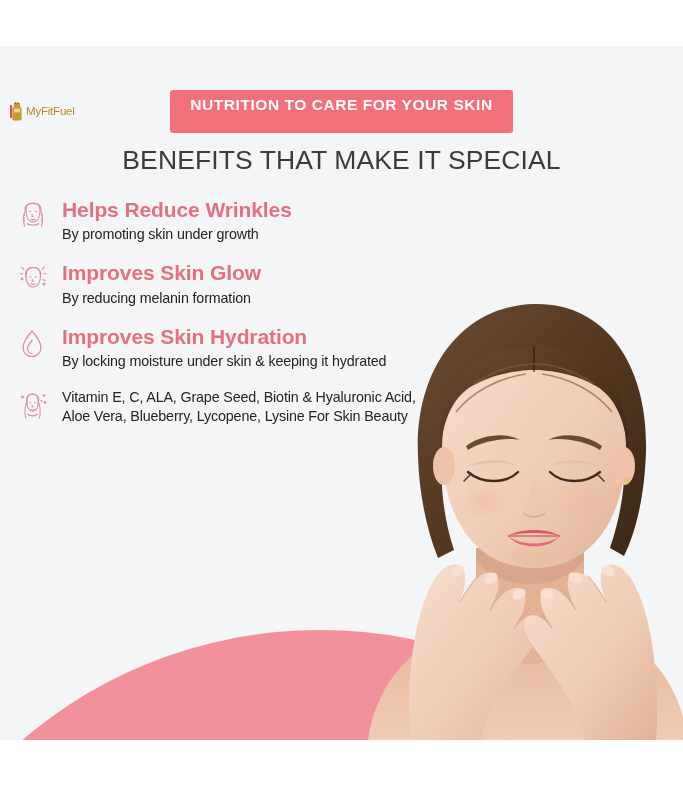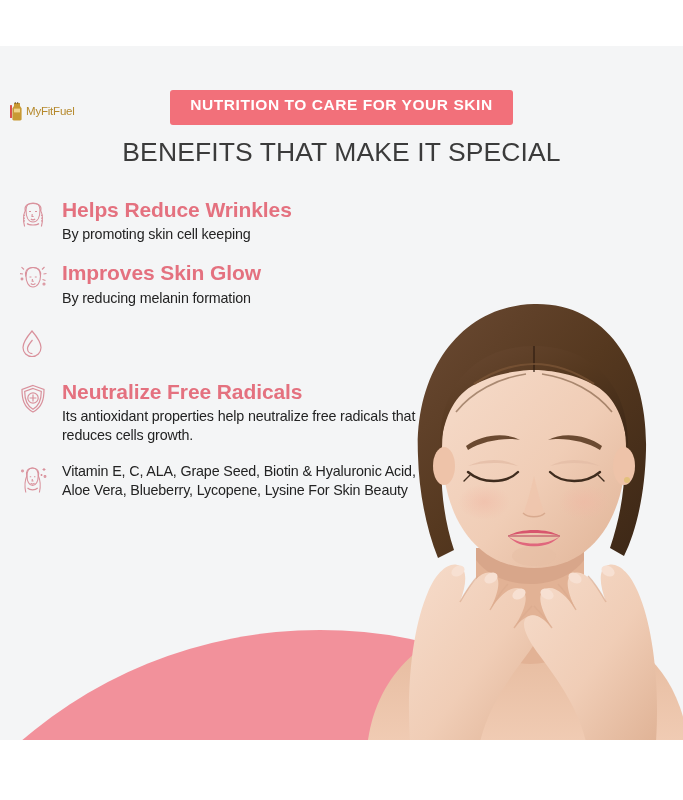--- a/index.html
+++ b/index.html
@@ -86,21 +86,21 @@
     text-align: center;
     z-index: 6;
   }
   .badge {
     display: inline-block;
     background: #f2707a;
     color: #ffffff;
     font-size: 15.5px;
     font-weight: bold;
     letter-spacing: 0.55px;
-    padding: 7px 20px 12px 20px;
+    padding: 7px 20px 20px 20px;
     border-radius: 3px;
     line-height: 1;
   }
   .title {
     margin-top: 13px;
     font-size: 26.5px;
     font-weight: normal;
     color: #3b3b3b;
     letter-spacing: 0.1px;
     line-height: 1.1;
@@ -287,21 +287,21 @@
               <path d="M14.2 13 L14 15.5 L15.6 15.5"></path>
               <path d="M12.8 18 C14 19 16 19 17.2 18"></path>
               <path d="M5.2 14 L7 14.6 M5.2 17 L7 17.2 M5.2 20 L7 19.9"></path>
               <path d="M24.8 14 L23 14.6 M24.8 17 L23 17.2 M24.8 20 L23 19.9"></path>
               <path d="M9 22.5 C11 24.5 19 24.5 21 22.5"></path>
             </g>
           </svg>
         </span>
         <div class="benefit-body">
           <p class="benefit-title">Helps Reduce Wrinkles</p>
-          <p class="benefit-desc">By promoting skin cell keeping</p>
+          <p class="benefit-desc">By promoting skin under growth</p>
         </div>
       </div>
 
       <div class="benefit">
         <span class="benefit-icon">
           <svg width="30" height="32" viewBox="0 0 30 32" xmlns="http://www.w3.org/2000/svg">
             <g fill="none" stroke="#d9919c" stroke-width="1.1">
               <path d="M8 12 C8 6 11 3.5 15 3.5 C19.5 3.5 22.5 6.5 22.5 12
                        C22.5 18 19.5 23 15 23 C10.5 23 8 18 8 12 Z"></path>
               <path d="M7.8 12.5 C6.5 8 8.5 3.5 15 3.5 C21 3.5 23.5 7.5 22.4 12"></path>
@@ -324,38 +324,26 @@
       <div class="benefit">
         <span class="benefit-icon">
           <svg width="28" height="32" viewBox="0 0 28 32" xmlns="http://www.w3.org/2000/svg">
             <g fill="none" stroke="#d9919c" stroke-width="1.2">
               <path d="M14 3 C14 3 5 13.5 5 19.5 C5 24.8 9 28.5 14 28.5
                        C19 28.5 23 24.8 23 19.5 C23 13.5 14 3 14 3 Z"></path>
               <path d="M14.5 12 C11.5 15.5 9.5 18 9.5 20.5 C9.5 23.5 11.6 25.6 14.4 25.6"></path>
             </g>
           </svg>
         </span>
-      </div>
-
-      <div class="benefit">
-        <span class="benefit-icon">
-          <svg width="30" height="32" viewBox="0 0 30 32" xmlns="http://www.w3.org/2000/svg">
-            <g fill="none" stroke="#d9919c" stroke-width="1.2">
-              <path d="M15 2.5 L26 6.5 C26 15.5 24.5 24 15 29 C5.5 24 4 15.5 4 6.5 Z"></path>
-              <path d="M15 5.5 L23.3 8.5 C23.3 15.8 22 22.3 15 26.3 C8 22.3 6.7 15.8 6.7 8.5 Z"></path>
-              <circle cx="15" cy="15" r="5.2"></circle>
-              <path d="M15 11.6 L15 18.4 M11.6 15 L18.4 15"></path>
-            </g>
-          </svg>
-        </span>
         <div class="benefit-body">
-          <p class="benefit-title">Neutralize Free Radicals</p>
-          <p class="benefit-desc">Its antioxidant properties help neutralize free radicals that reduces cells growth.</p>
+          <p class="benefit-title">Improves Skin Hydration</p>
+          <p class="benefit-desc">By locking moisture under skin &amp; keeping it hydrated</p>
         </div>
       </div>
+
 
       <div class="benefit">
         <span class="benefit-icon">
           <svg width="30" height="32" viewBox="0 0 30 32" xmlns="http://www.w3.org/2000/svg">
             <g fill="none" stroke="#d9919c" stroke-width="1.1">
               <path d="M9 11 C9 5.5 11.5 3 14.5 3 C17.8 3 20.2 5.5 20.2 11
                        C20.2 16.5 18 20.5 14.6 20.5 C11.2 20.5 9 16.5 9 11 Z"></path>
               <path d="M8.8 11.5 C7.5 7 9.5 3 14.6 3 C19.6 3 21.4 6.5 20.4 11"></path>
               <path d="M8.8 11 C7 15 6.6 22 7.8 27.5"></path>
               <path d="M20.4 11 C22.2 15 22.6 22 21.4 27.5"></path>

